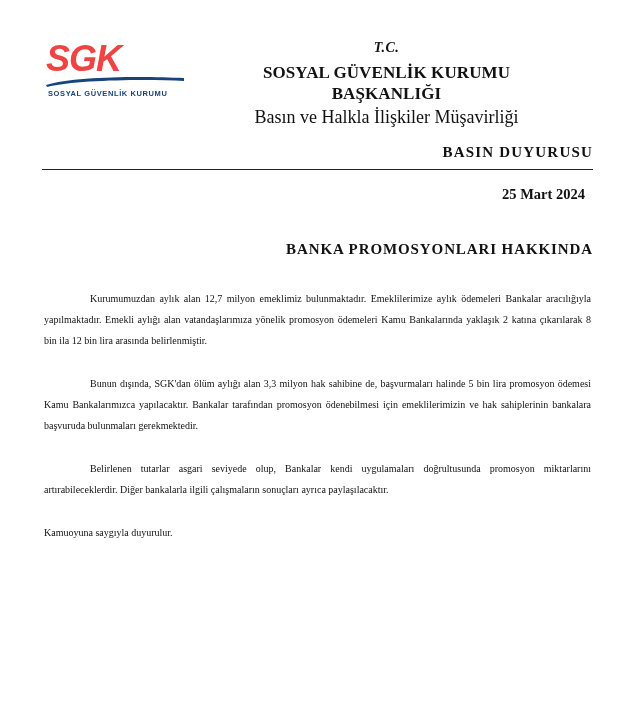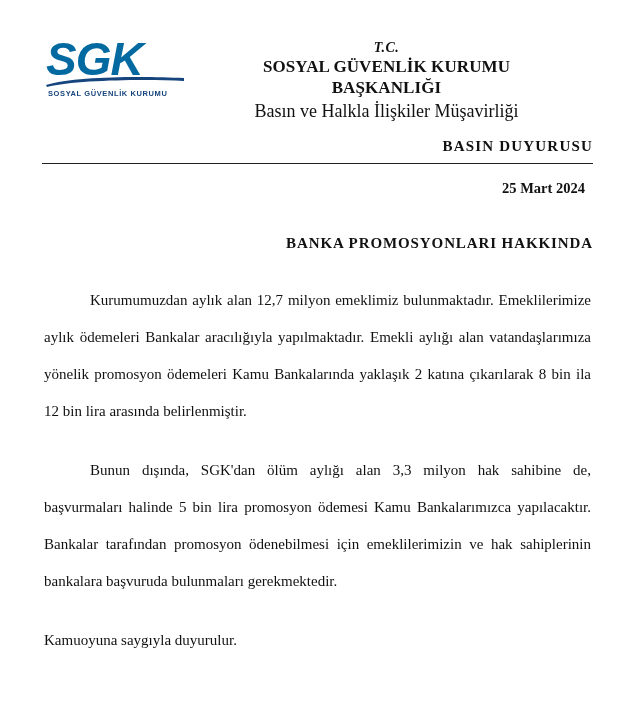--- a/index.html
+++ b/index.html
@@ -32,23 +32,23 @@
   }
   .logo {
     flex: 0 0 auto;
     width: 150px;
     padding-top: 8px;
   }
   .logo-mark {
     font-family: "Liberation Sans", sans-serif;
     font-weight: bold;
     font-style: italic;
-    font-size: 46px;
+    font-size: 36px;
     line-height: 46px;
-    color: #0369a1;
+    color: #ef4444;
     letter-spacing: -1px;
     position: relative;
     display: inline-block;
   }
   .logo-swoosh {
     display: block;
     width: 142px;
     height: 12px;
     margin-top: -6px;
     margin-left: -2px;
@@ -74,20 +74,21 @@
     font-weight: bold;
     letter-spacing: 0.5px;
     line-height: 16px;
     font-style: italic;
   }
   .header-title {
     font-size: 17px;
     font-weight: bold;
     line-height: 21px;
     letter-spacing: 0.1px;
+    margin-top: 6px;
   }
   .header-sub {
     font-size: 18px;
     line-height: 18px;
     margin-top: 4px;
   }
 
   
   .divider {
     border: 0;
@@ -115,22 +116,22 @@
     font-size: 15px;
     font-weight: bold;
     letter-spacing: 0.9px;
     margin-top: 38px;
   }
 
   .paragraphs {
     margin-top: 30px;
   }
   .para {
-    font-size: 15px;
-    line-height: 37px;
+    font-size: 10px;
+    line-height: 21px;
     text-align: justify;
     text-indent: 46px;
     margin: 0 0 22px 0;
     padding: 0 2px;
   }
   .para.no-indent {
     text-indent: 0;
     margin-bottom: 0;
   }
 </style>
@@ -161,16 +162,17 @@
 
   <hr class="divider">
 
   <div class="date">25 Mart 2024</div>
 
   <div class="subject">BANKA PROMOSYONLARI HAKKINDA</div>
 
   <div class="paragraphs">
     <p class="para">Kurumumuzdan aylık alan 12,7 milyon emeklimiz bulunmaktadır. Emeklilerimize aylık ödemeleri Bankalar aracılığıyla yapılmaktadır. Emekli aylığı alan vatandaşlarımıza yönelik promosyon ödemeleri Kamu Bankalarında yaklaşık 2 katına çıkarılarak 8 bin ila 12 bin lira arasında belirlenmiştir.</p>
     <p class="para">Bunun dışında, SGK'dan ölüm aylığı alan 3,3 milyon hak sahibine de, başvurmaları halinde 5 bin lira promosyon ödemesi Kamu Bankalarımızca yapılacaktır. Bankalar tarafından promosyon ödenebilmesi için emeklilerimizin ve hak sahiplerinin bankalara başvuruda bulunmaları gerekmektedir.</p>
+    <p class="para">Belirlenen tutarlar asgari seviyede olup, Bankalar kendi uygulamaları doğrultusunda promosyon miktarlarını artırabileceklerdir. Diğer bankalarla ilgili çalışmaların sonuçları ayrıca paylaşılacaktır.</p>
     <p class="para no-indent">Kamuoyuna saygıyla duyurulur.</p>
   </div>
 
 </div>
 
 </body></html>

